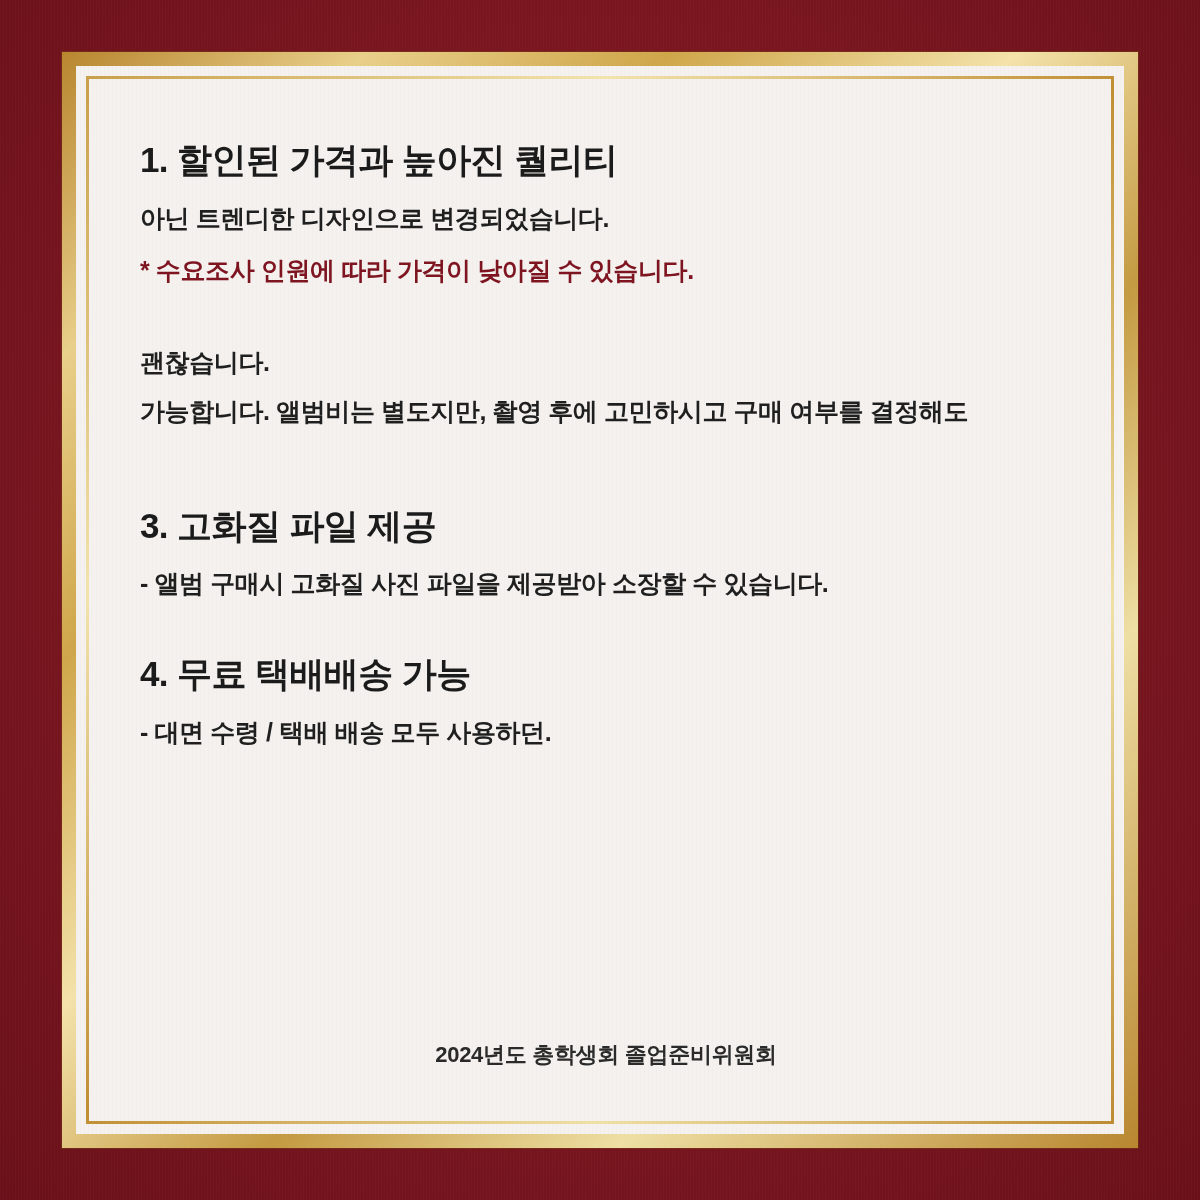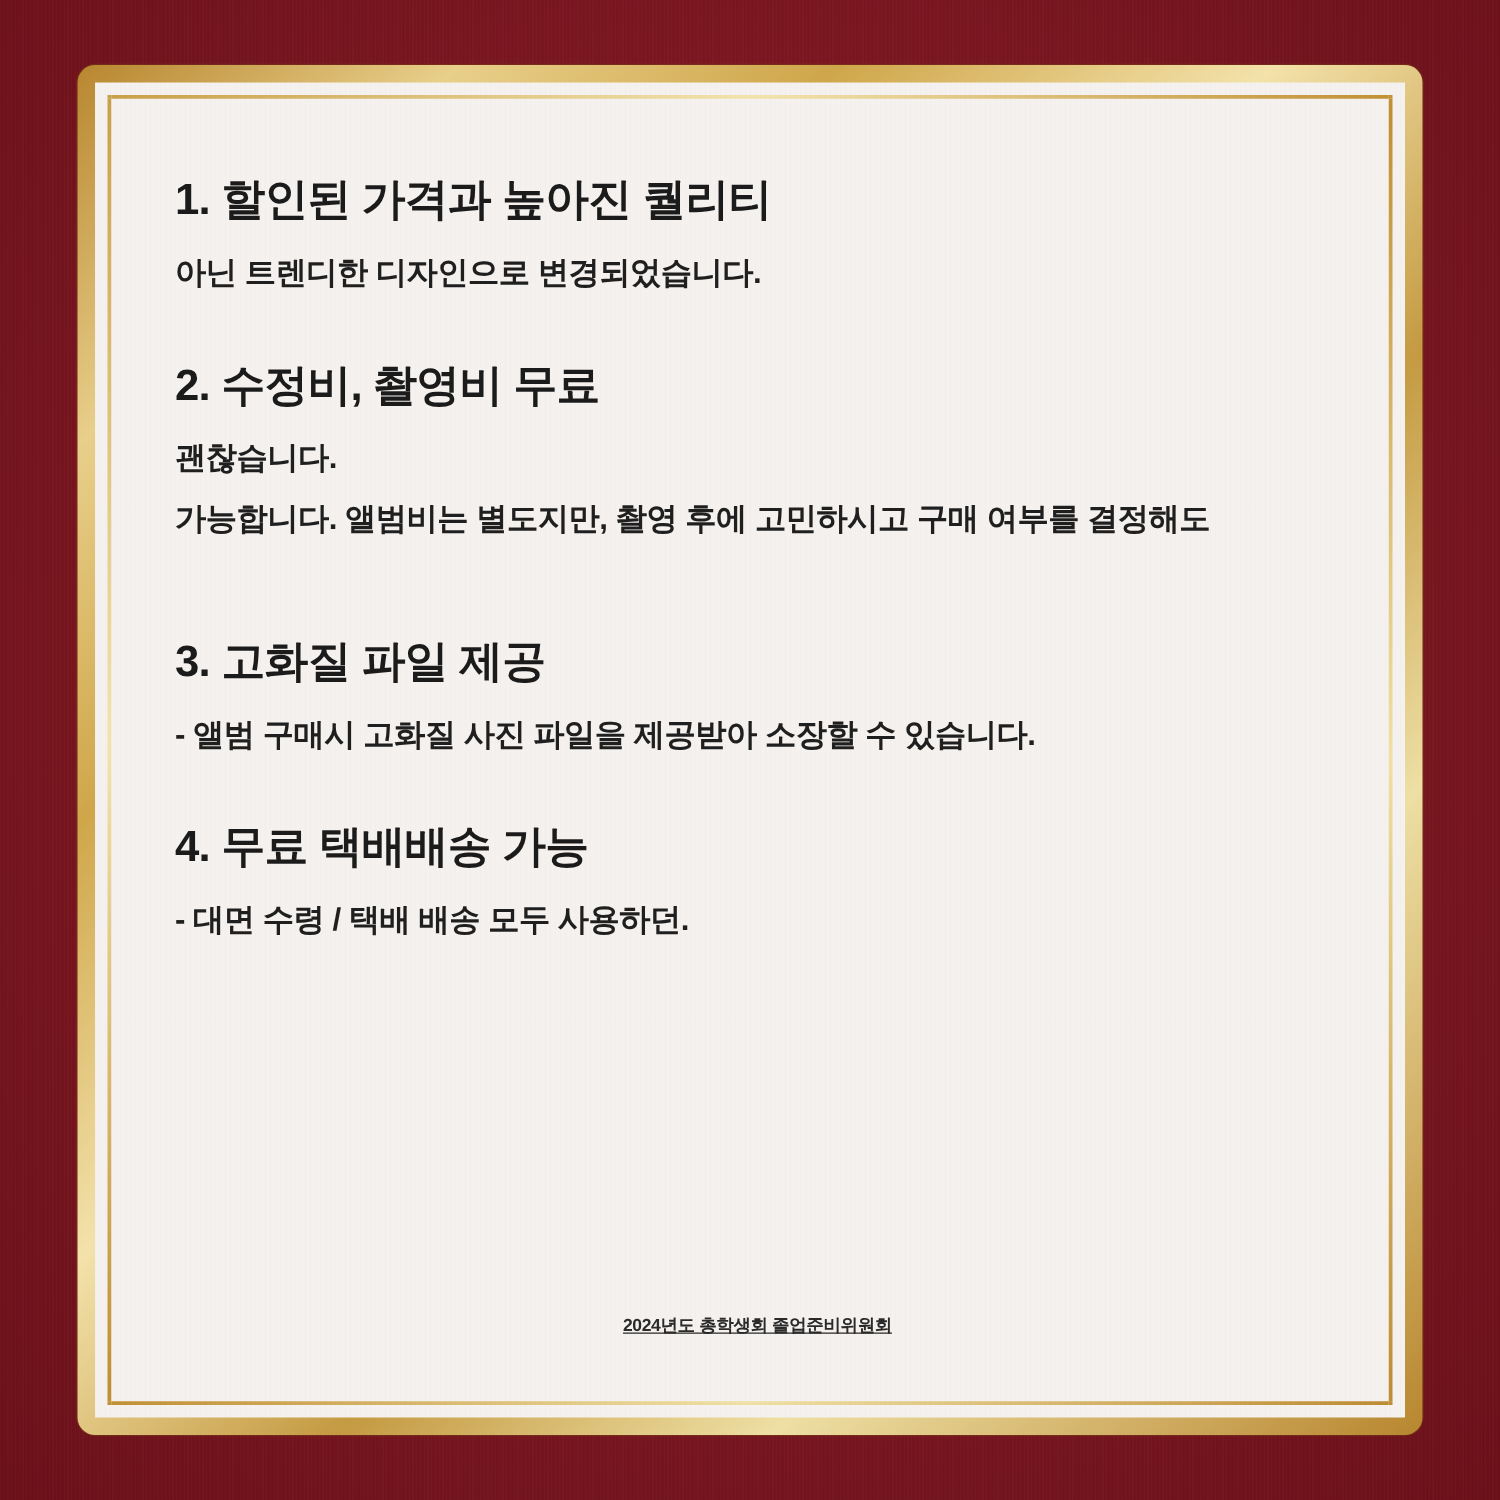--- a/index.html
+++ b/index.html
@@ -40,21 +40,20 @@
     box-sizing: border-box;
     background: linear-gradient(135deg,
       #b8862f 0%,
       #e8cf8a 14%,
       #cfa64a 28%,
       #f3e2aa 44%,
       #c49a42 60%,
       #eedfa4 76%,
       #b8862f 100%);
     box-shadow: 0 0 0 1px rgba(120,80,20,0.35);
-    border-radius: 14px;
   }
 
   .inner-gold-line {
     position: absolute;
     left: 24px;
     top: 24px;
     right: 24px;
     bottom: 24px;
     border: 3px solid;
     border-image: linear-gradient(135deg, #c9a04a, #f2e3ad, #c08f34, #efe0a5, #bd8c33) 1;
@@ -120,44 +119,43 @@
     line-height: 1.9;
     margin: 4px 0 0 0;
   }
 
   .footer {
     position: absolute;
     left: 0;
     right: 0;
     bottom: 18px;
     text-align: center;
-    font-size: 14px;
+    font-size: 22px;
     font-weight: 800;
     color: #2a2a2a;
     letter-spacing: -0.3px;
-    text-decoration: underline;
   }
 </style>
 </head>
 <body>
 
 <div id="poster">
   <div class="gold-frame">
     <div class="paper"></div>
     <div class="inner-gold-line"></div>
 
     <div class="content">
 
       <div class="section s1">
         <h2 class="sec-title">1. 할인된 가격과 높아진 퀄리티</h2>
         <p class="sec-line"> 아닌 트렌디한 디자인으로 변경되었습니다.</p>
+        <p class="note">* 수요조사 인원에 따라 가격이 낮아질 수 있습니다.</p>
       </div>
 
       <div class="section s2">
-        <h2 class="sec-title">2. 수정비, 촬영비 무료</h2>
         <p class="sec-line"> 괜찮습니다.</p>
         <p class="sec-line"> 가능합니다. 앨범비는 별도지만, 촬영 후에 고민하시고 구매 여부를 결정해도</p>
       </div>
 
       <div class="section s3">
         <h2 class="sec-title">3. 고화질 파일 제공</h2>
         <p class="sec-line">-  앨범 구매시 고화질 사진 파일을 제공받아 소장할 수 있습니다.</p>
       </div>
 
       <div class="section s4">

